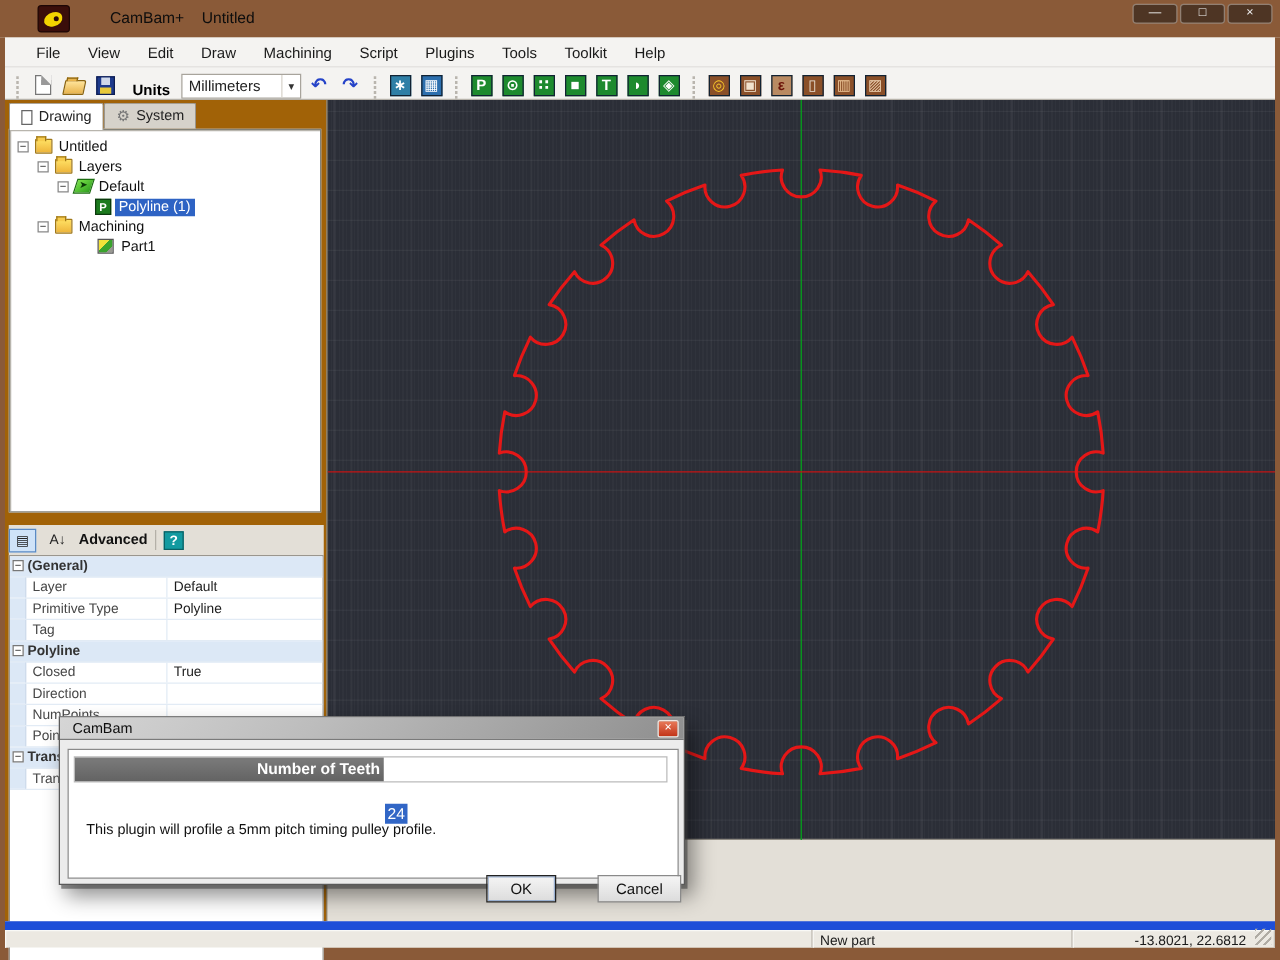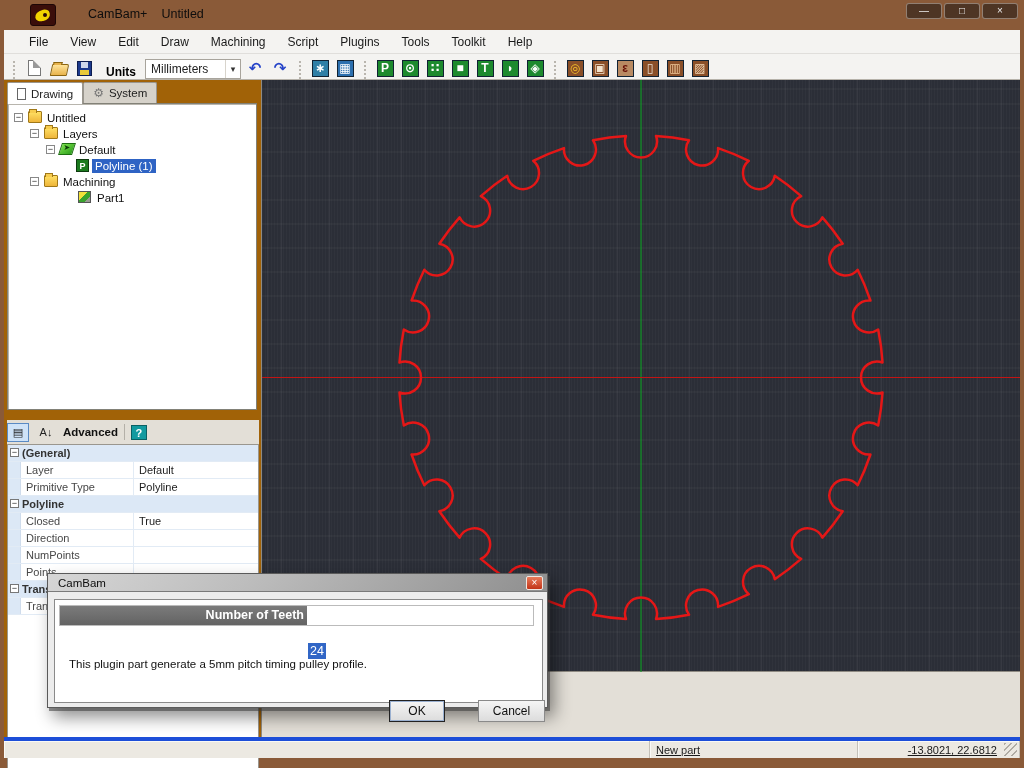--- a/index.html
+++ b/index.html
@@ -109,21 +109,21 @@
     background-image:
       repeating-linear-gradient(90deg, rgba(255,255,255,0.022) 0 1px, transparent 1px 3px),
       repeating-linear-gradient(90deg, rgba(255,255,255,0.055) 0 1px, transparent 1px 24px),
       repeating-linear-gradient(0deg,  rgba(255,255,255,0.055) 0 1px, transparent 1px 24px);
     background-position:0 0, 19px 0, 0 9.5px;
     border-bottom:1px solid #8f8b83;
   }
   #understrip { position:absolute; left:262px; top:673px; width:758px; height:64px; background:#e3dfd7; }
   
   #statusbar { position:absolute; left:4px; top:737px; width:1016px; height:21px;
-    background:#ece9e2; border-top:4px solid #1d4ed8; display:flex; font-size:11px; color:#1a1a1a;text-decoration:underline; }
+    background:#ece9e2; border-top:7px solid #1d4ed8; display:flex; font-size:11px; color:#1a1a1a; }
   .sb-seg { border-right:1px solid #c4c0b8; box-shadow:inset 1px 1px 0 rgba(255,255,255,.7); padding:3px 6px 0 6px; }
   #sb-msg { width:646px; }
   #sb-part { width:208px; }
   #sb-coords { flex:1; text-align:right; padding-right:22px; position:relative; }
   #sb-grip { position:absolute; right:2px; bottom:2px; width:13px; height:13px;
     background-image:repeating-linear-gradient(135deg,#b0aca4 0 1.5px,transparent 1.5px 4.5px); }
   
   #dialog { position:absolute; left:47px; top:573px; width:501px; height:135px;
     background:#ececec; border:1px solid #5a5a5a; box-shadow:2px 3px 0 rgba(60,60,60,.55), 6px 9px 16px rgba(0,0,0,.45);
     z-index:50; }
@@ -309,20 +309,25 @@
         <div class="pg-row">
           <div class="pg-gutter"></div>
           <div class="pg-name">Layer</div>
           <div class="pg-val">Default</div>
         </div>
         <div class="pg-row">
           <div class="pg-gutter"></div>
           <div class="pg-name">Primitive Type</div>
           <div class="pg-val">Polyline</div>
         </div>
+        <div class="pg-row">
+          <div class="pg-gutter"></div>
+          <div class="pg-name">Tag</div>
+          <div class="pg-val"></div>
+        </div>
         <div class="pg-row pg-cat">
           <div class="pg-minus">−</div>
           <div class="pg-catlabel" style="padding-left: 14px;">Polyline</div>
         </div>
         <div class="pg-row">
           <div class="pg-gutter"></div>
           <div class="pg-name">Closed</div>
           <div class="pg-val">True</div>
         </div>
         <div class="pg-row">
@@ -373,19 +378,19 @@
   <div id="dialog">
     <div id="dlg-titlebar">
       <div id="dlg-title">CamBam</div>
       <div id="dlg-close">×</div>
     </div>
     <div id="dlg-content">
       <div id="dlg-field">
         <div id="dlg-field-label">Number of Teeth</div>
         <div id="dlg-field-input"><span class="sel">24</span></div>
       </div>
-      <div id="dlg-message">This plugin part generate a 5mm pitch timing pulley profile.</div>
+      <div id="dlg-message">This plugin will profile a 5mm pitch timing pulley profile.</div>
       <div class="dlg-btn" id="btn-ok">OK</div>
       <div class="dlg-btn" id="btn-cancel">Cancel</div>
     </div>
   </div>
 
 </div>
 
 </body></html>

